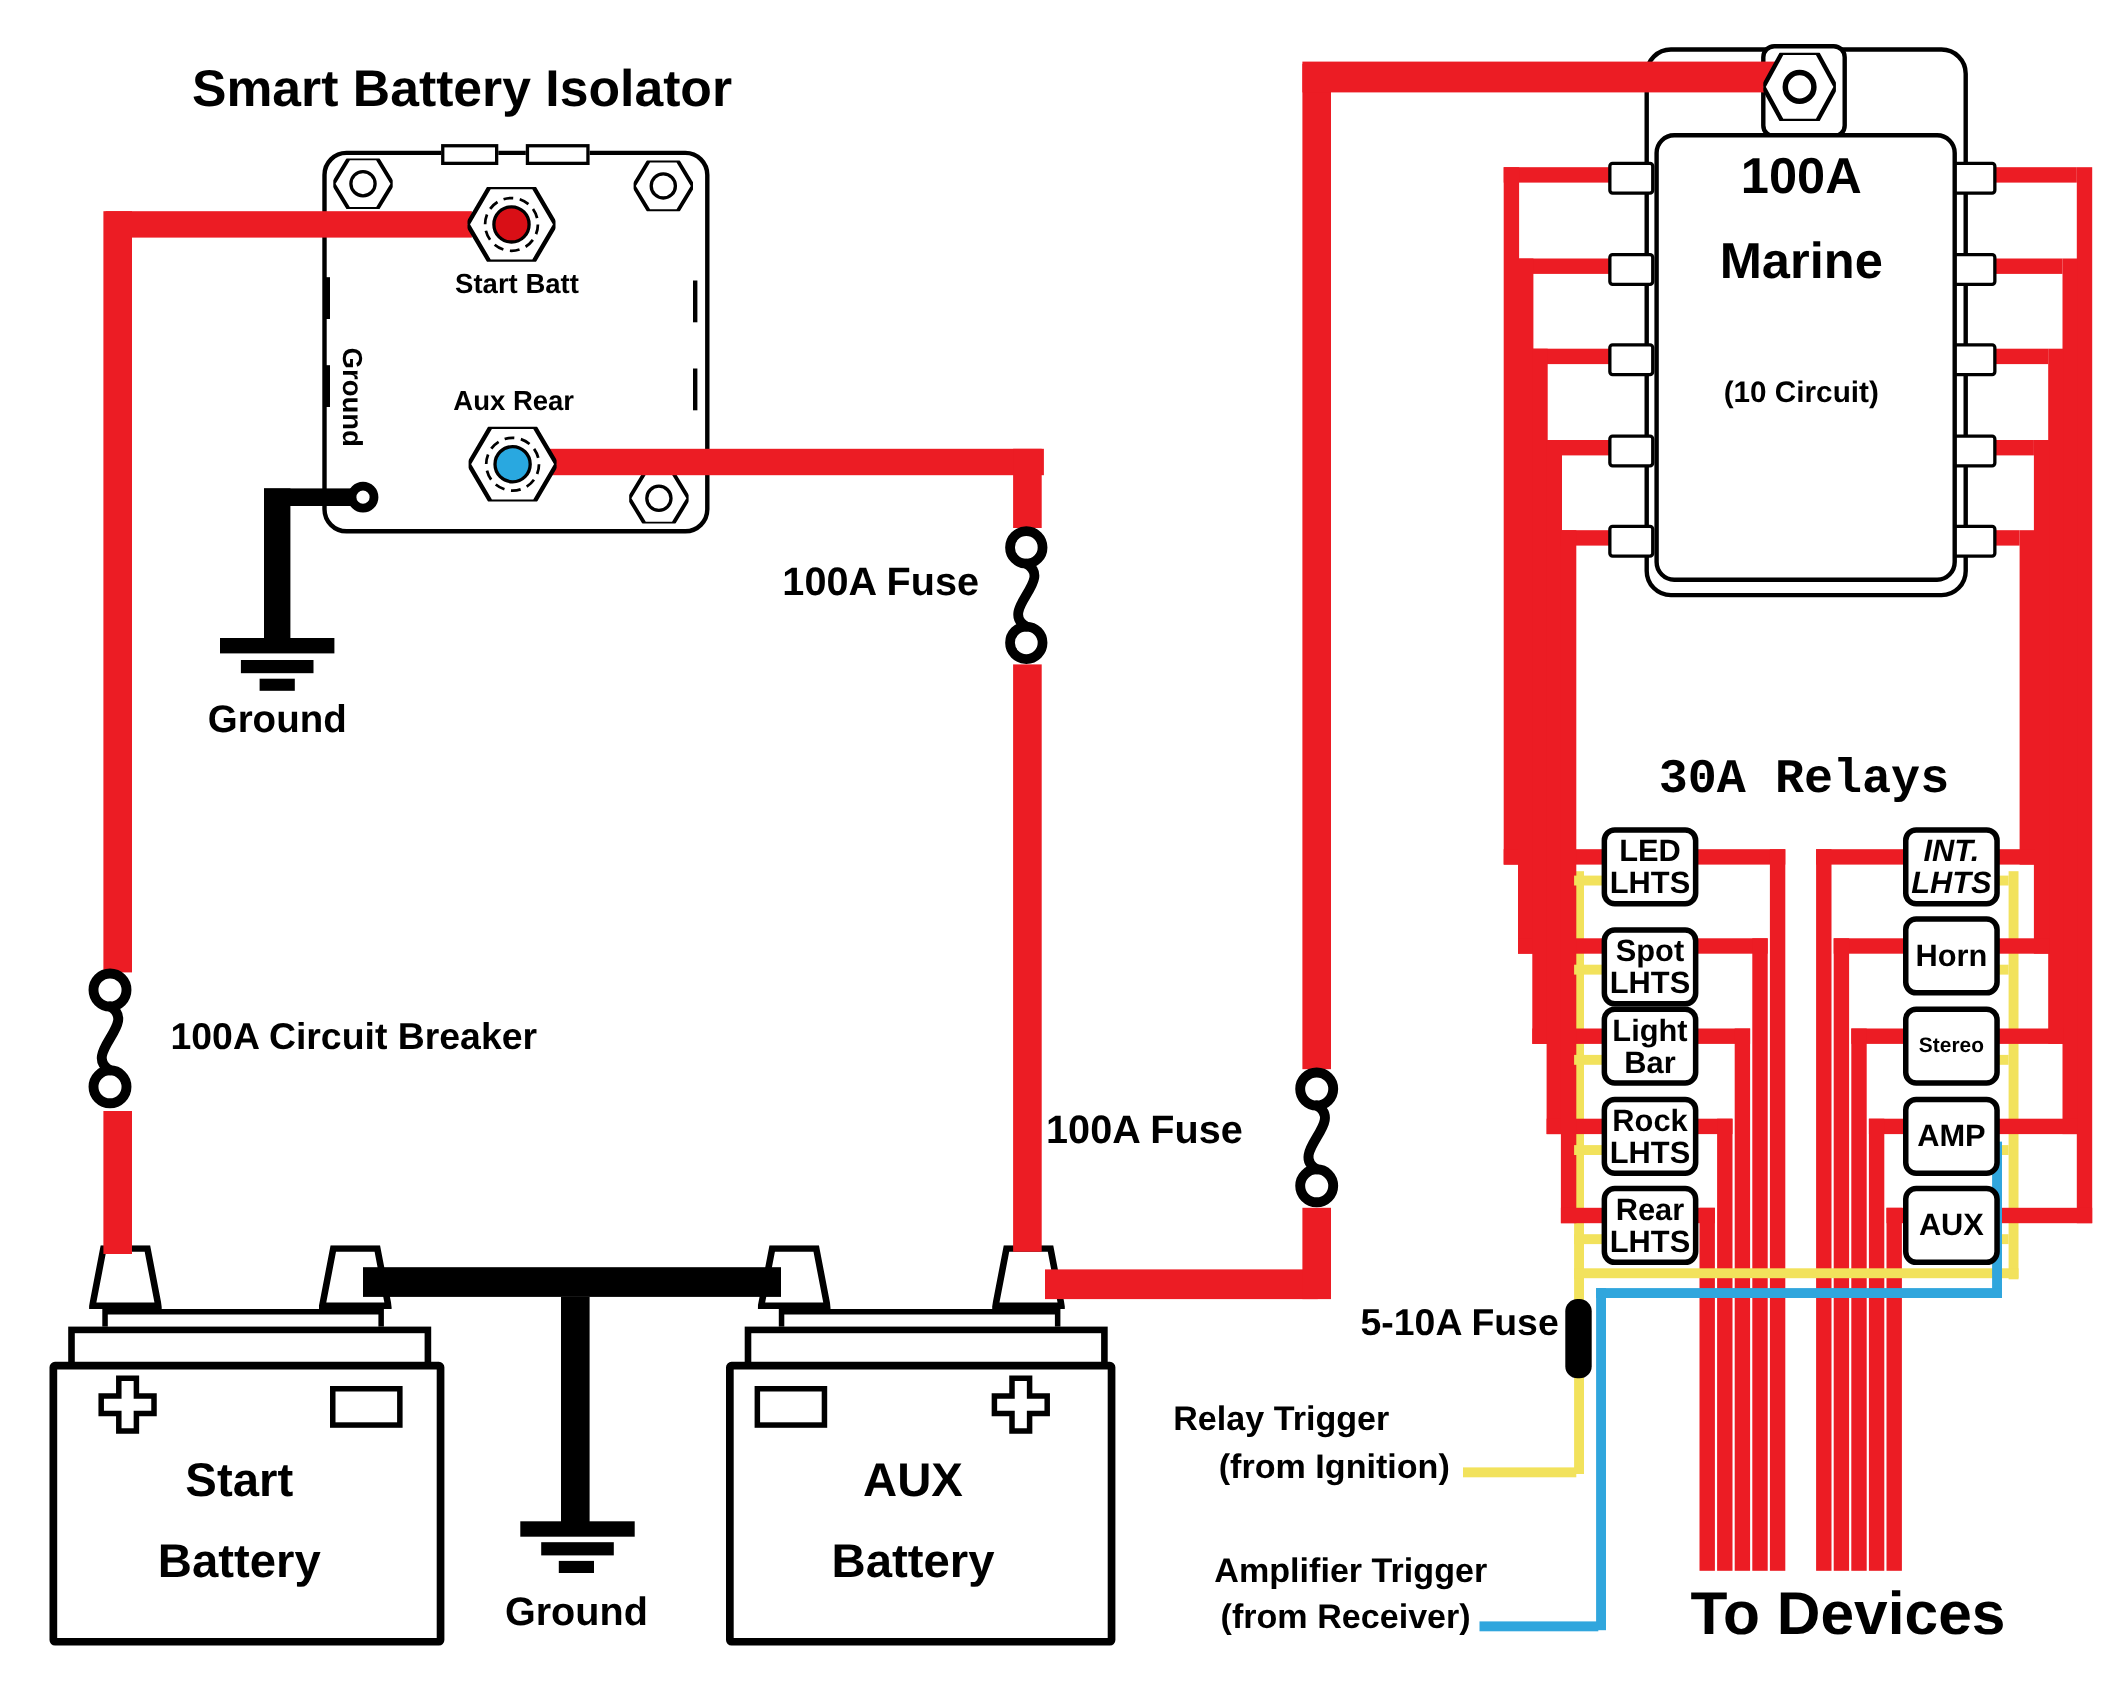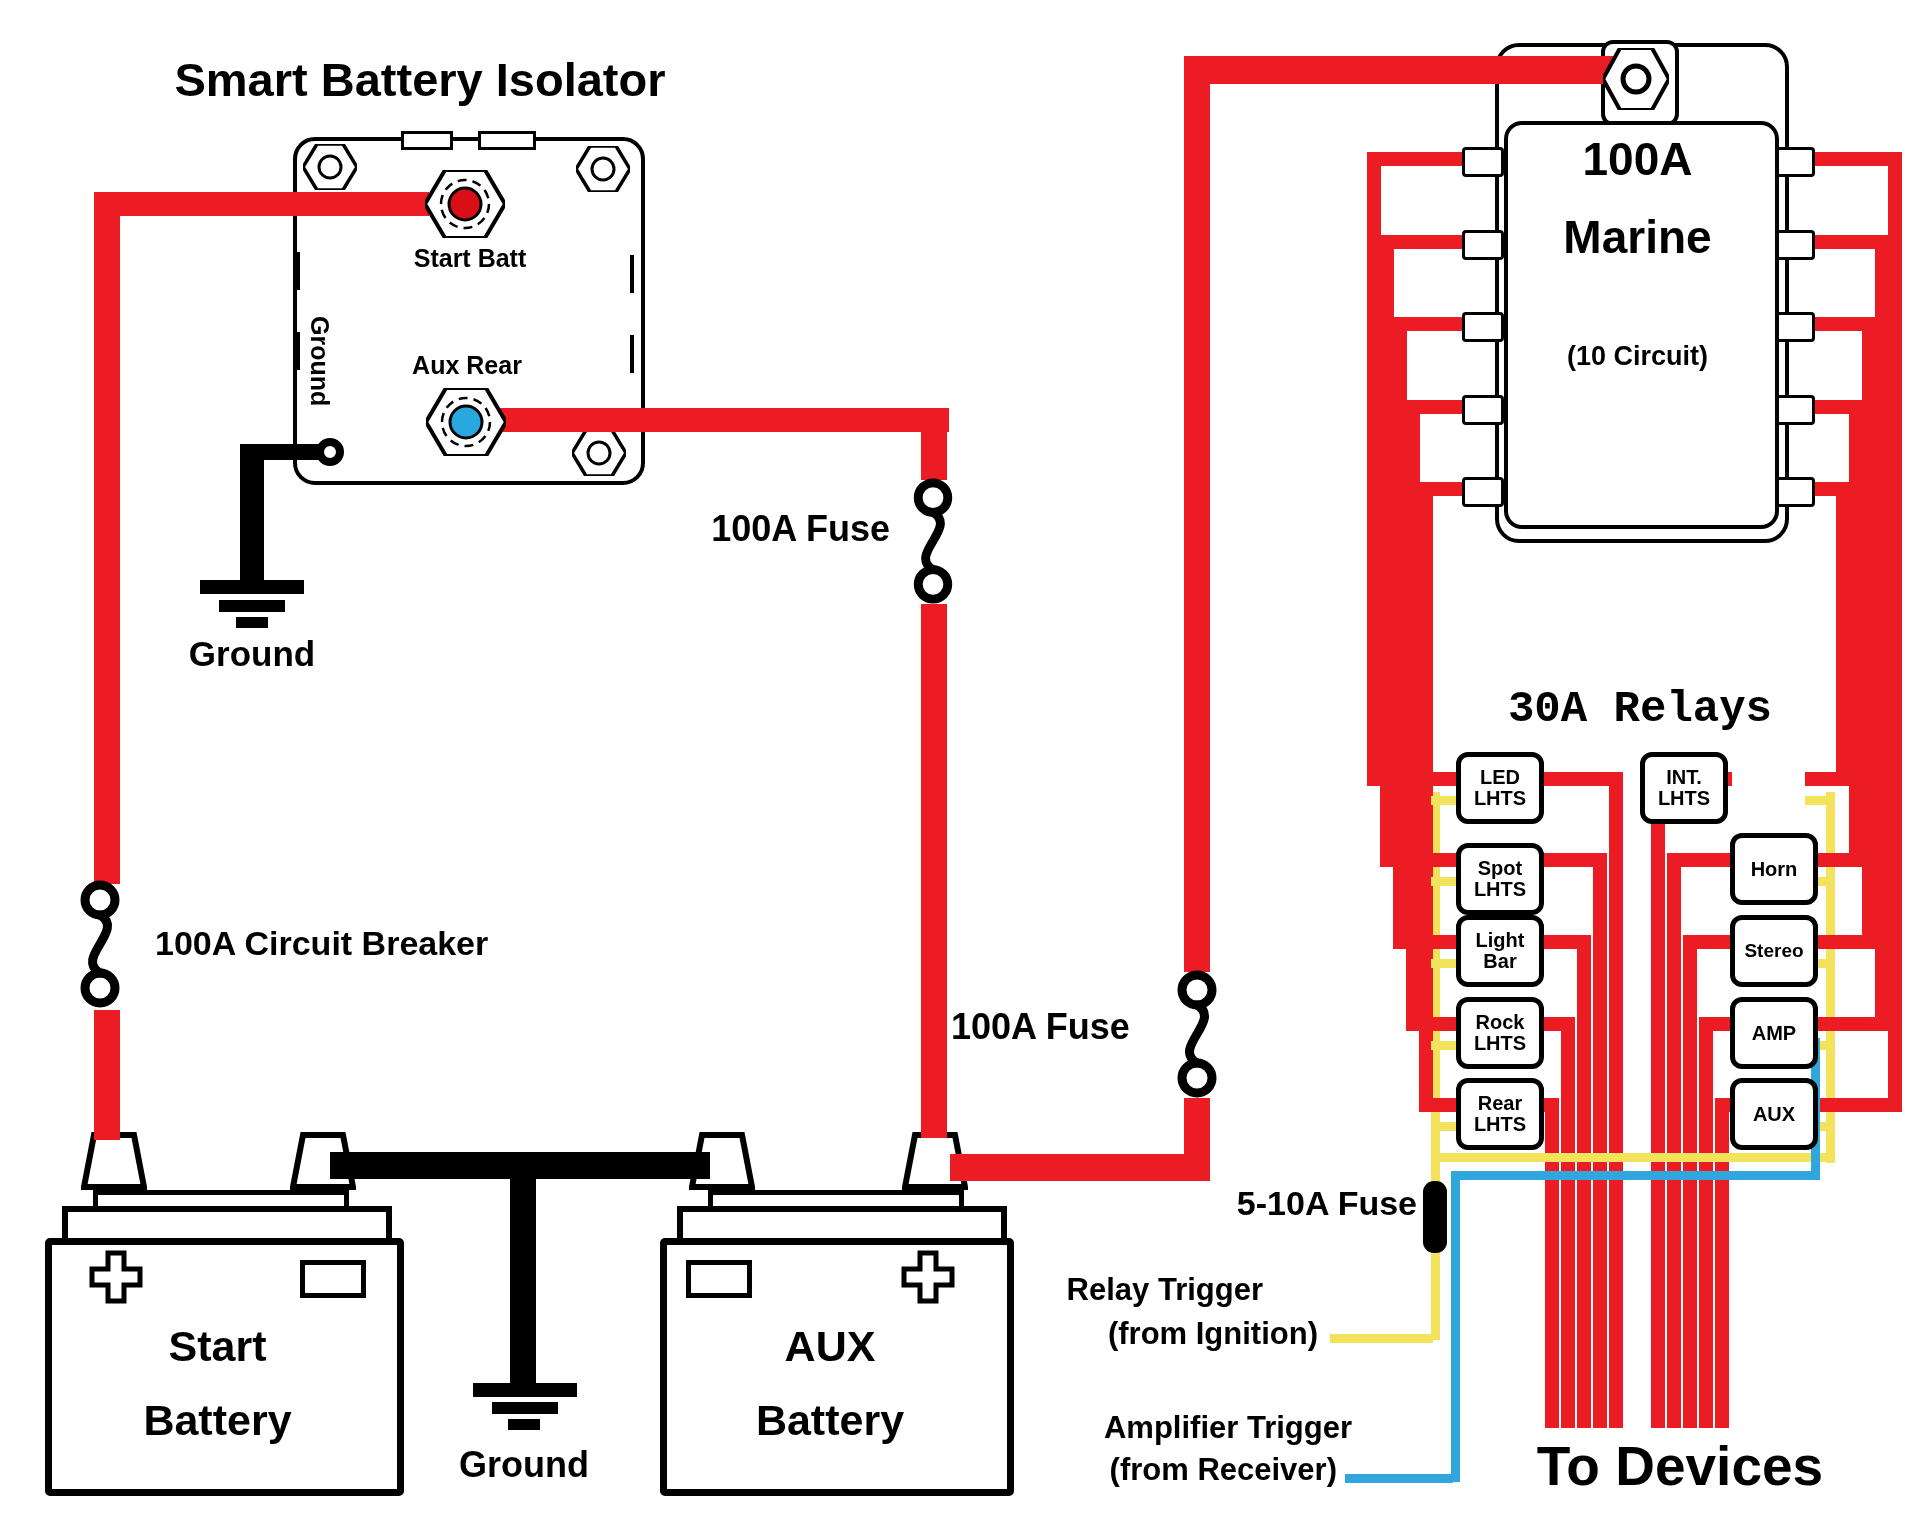--- a/index.html
+++ b/index.html
@@ -10,21 +10,21 @@
   .red{background:var(--wire_red);}
   .black{background:#000;}
   .yellow{background:var(--wire_yellow);}
   .blue{background:var(--wire_blue);}
   .lbl{position:absolute;white-space:nowrap;line-height:1.05;}
   .ctr{text-align:center;}
   .rt{text-align:right;}
   .box{position:absolute;background:#fff;border:4px solid #000;}
   .relay{position:absolute;width:78px;height:62px;background:#fff;border:5px solid #000;border-radius:12px;
          display:flex;align-items:center;justify-content:center;text-align:center;
-         font-size:20px;line-height:1.05;white-space:pre-line;}
+         font-size:28px;line-height:1.05;white-space:pre-line;}
   .tab{position:absolute;width:36px;height:24px;background:#fff;border:3px solid #000;border-radius:4px;}
   svg{display:block;}
 </style>
 </head>
 <body>
 
 <div id="canvas">
 
   <div class="box" style="left:293px;top:137px;width:344px;height:340px;border-radius:22px;"></div>
   <div class="box" style="left:401px;top:131px;width:46px;height:13px;border-width:3px;"></div>
@@ -248,21 +248,21 @@
   <div class="relay" style="left:1456px;top:752px;">LED
 LHTS</div>
   <div class="relay" style="left:1456px;top:833px;margin-top:10px;">Spot
 LHTS</div>
   <div class="relay" style="left:1456px;top:915px;">Light
 Bar</div>
   <div class="relay" style="left:1456px;top:997px;">Rock
 LHTS</div>
   <div class="relay" style="left:1456px;top:1078px;">Rear
 LHTS</div>
-  <div class="relay" style="left:1640px;top:752px;">INT.
+  <div class="relay" style="left:1730px;top:752px;font-style:italic;">INT.
 LHTS</div>
   <div class="relay" style="left:1730px;top:833px;">Horn</div>
   <div class="relay" style="left:1730px;top:915px;font-size:19px;">Stereo</div>
   <div class="relay" style="left:1730px;top:997px;">AMP</div>
   <div class="relay" style="left:1730px;top:1078px;">AUX</div>
 
   <div class="lbl" style="left:150px;top:55px;width:540px;font-size:47px;text-align:center;">Smart Battery Isolator</div>
   <div class="lbl ctr" style="left:350px;top:245px;width:240px;font-size:25px;">Start Batt</div>
   <div class="lbl ctr" style="left:352px;top:352px;width:230px;font-size:25px;">Aux Rear</div>
   <div class="lbl" style="left:155px;top:926px;font-size:34px;">100A Circuit Breaker</div>

